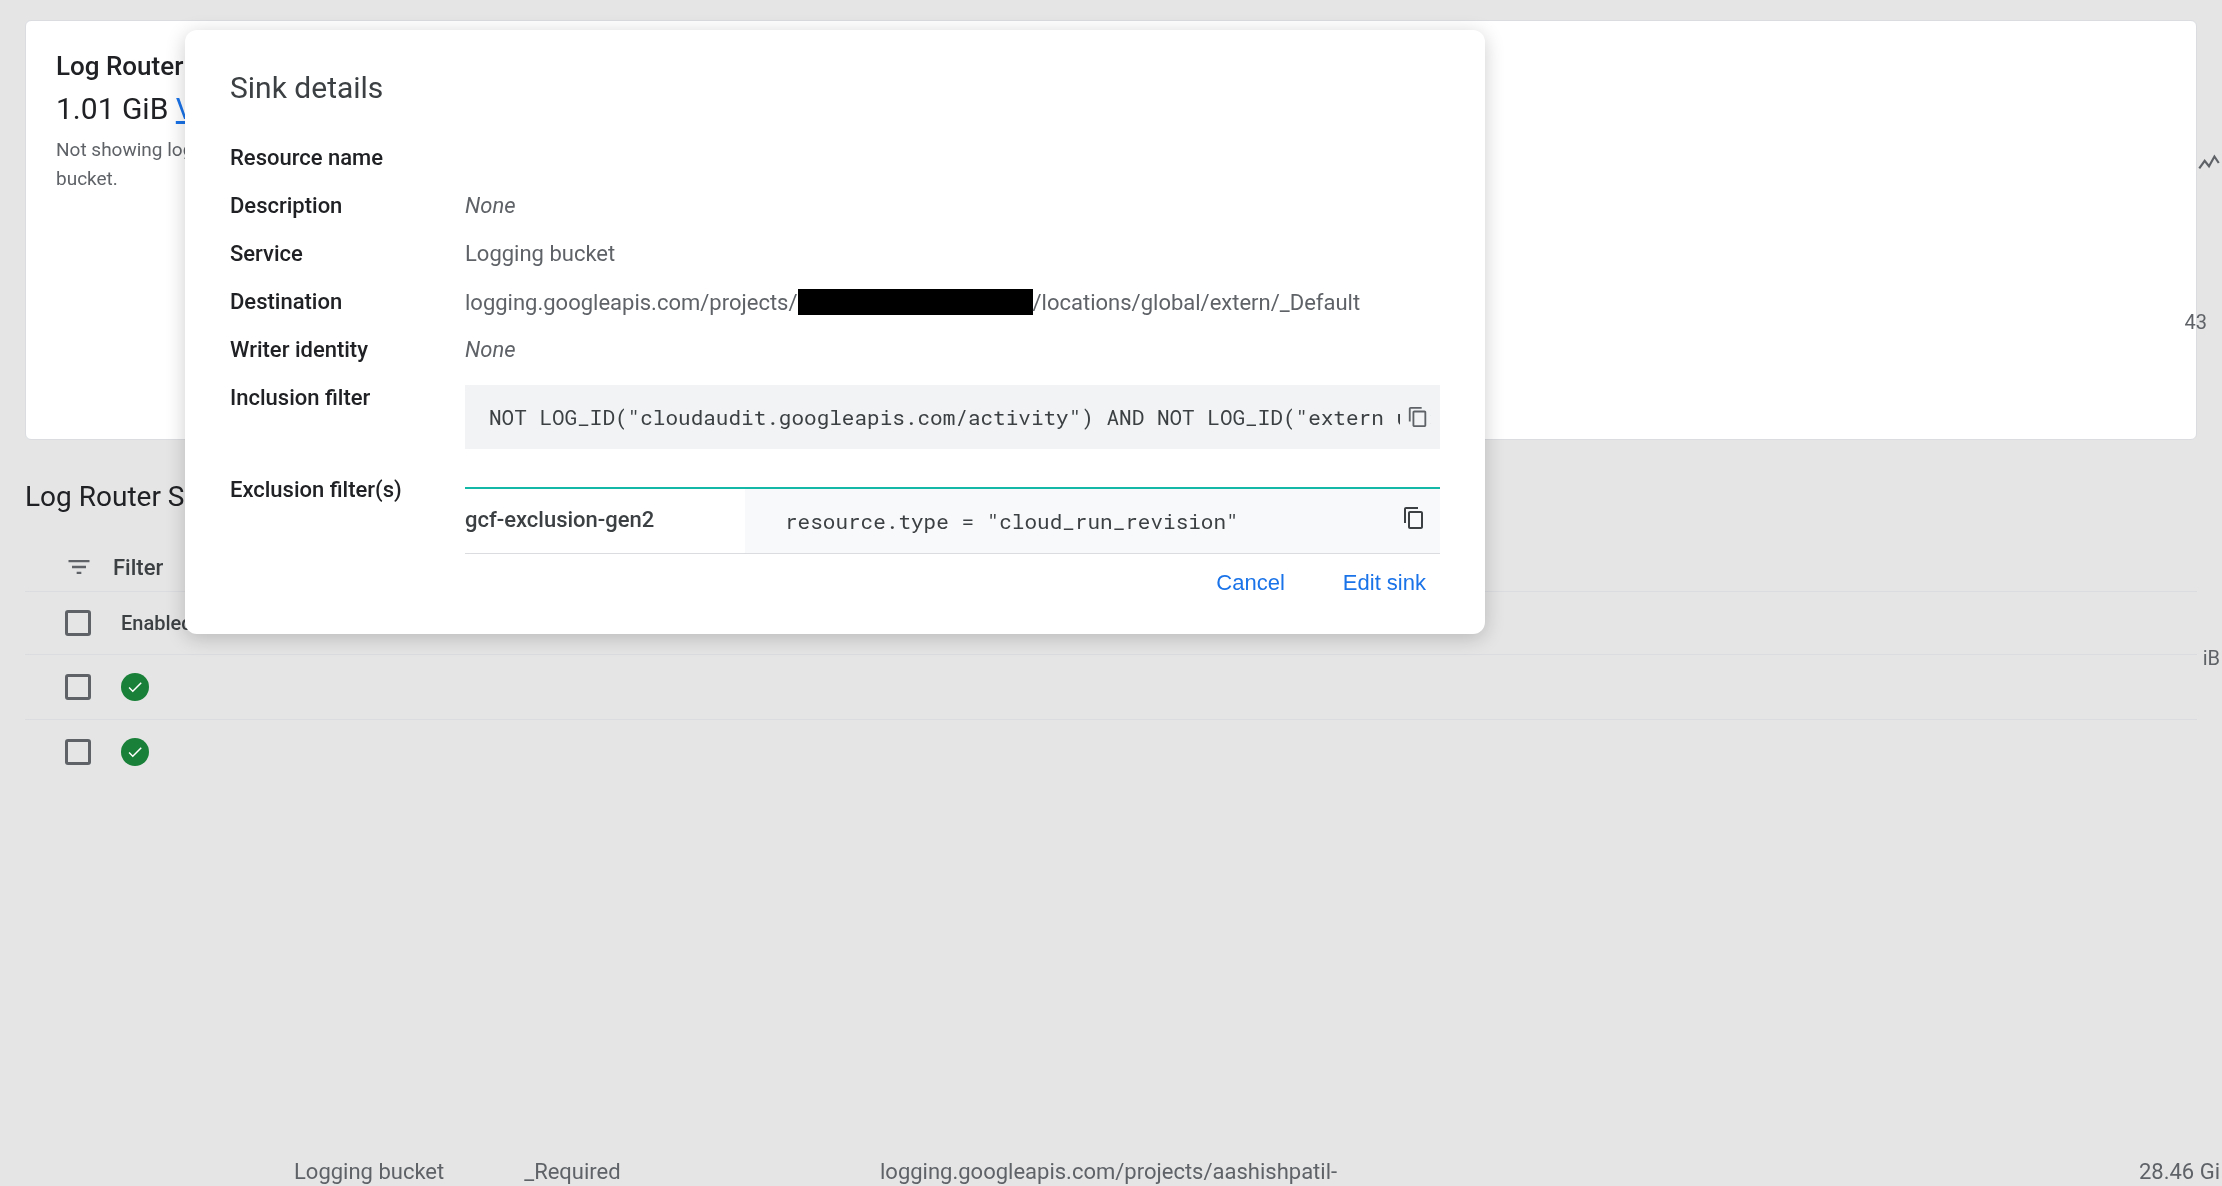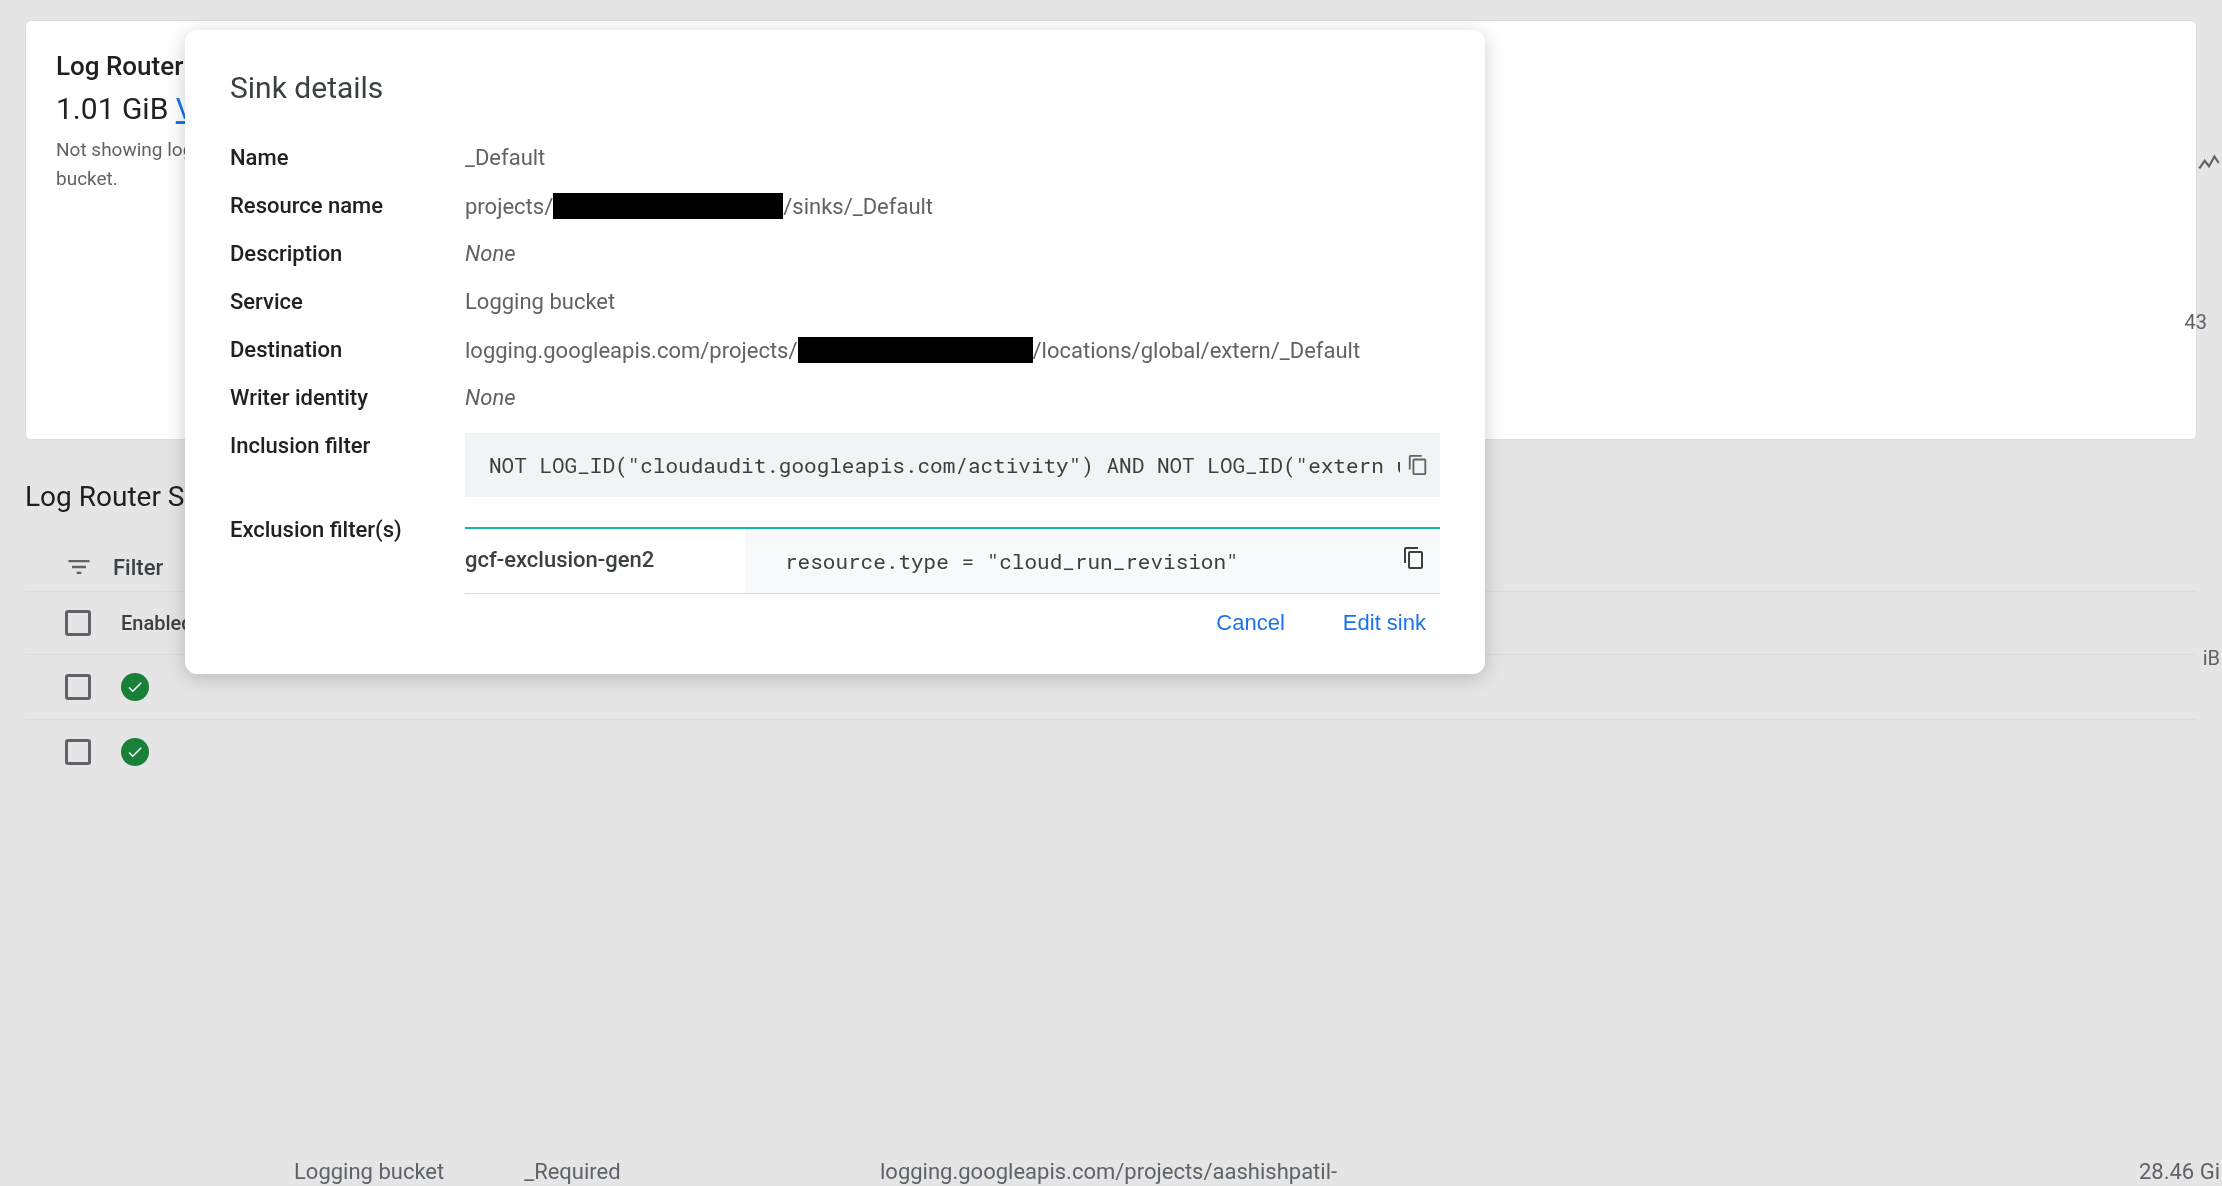--- a/index.html
+++ b/index.html
@@ -346,32 +346,23 @@
     <span>_Required</span>
   </div>
   <div class="bg-row2-dest">logging.googleapis.com/projects/aashishpatil-</div>
   <div class="bg-row2-size">28.46 Gi</div>
 </div>
 
 <div class="modal-overlay">
   <div class="modal">
     <div class="modal-title">Sink details</div>
 
-    <div class="detail-row">
-      <div class="detail-label">Name</div>
-      <div class="detail-value">_Default</div>
-    </div>
 
     <div class="detail-row">
       <div class="detail-label">Resource name</div>
-      <div class="detail-value">
-        <span>projects/</span>
-          <span class="redacted r1"></span>
-          <span>/sinks/_Default</span>
-      </div>
     </div>
 
     <div class="detail-row">
       <div class="detail-label">Description</div>
       <div class="detail-value italic">None</div>
     </div>
 
     <div class="detail-row">
       <div class="detail-label">Service</div>
       <div class="detail-value">Logging bucket</div>
@@ -396,21 +387,21 @@
       <div class="code-block">
         <span>NOT LOG_ID("cloudaudit.googleapis.com/activity") AND NOT LOG_ID("extern   ud:</span>
         <div class="copy-btn">
           <svg viewBox="0 0 24 24">
               <path d="M16 1H4c-1.1 0-2 .9-2 2v14h2V3h12V1zm3 4H8c-1.1 0-2 .9-2 2v14c0 1.1.9 2 2 2h11c1.1 0 2-.9 2-2V7c0-1.1-.9-2-2-2zm0 16H8V7h11v14z"></path>
             </svg>
         </div>
       </div>
     </div>
 
-    <div class="detail-row" style="margin-top:20px;">
+    <div class="detail-row" style="margin-top:28px;">
       <div class="detail-label">Exclusion filter(s)</div>
       <div style="flex:1;">
         <div class="exclusion-row">
           <div class="exclusion-name">gcf-exclusion-gen2</div>
           <div class="exclusion-code">
             <span>resource.type = "cloud_run_revision"</span>
             <div class="exclusion-copy">
               <svg viewBox="0 0 24 24">
                   <path d="M16 1H4c-1.1 0-2 .9-2 2v14h2V3h12V1zm3 4H8c-1.1 0-2 .9-2 2v14c0 1.1.9 2 2 2h11c1.1 0 2-.9 2-2V7c0-1.1-.9-2-2-2zm0 16H8V7h11v14z"></path>
                 </svg>

